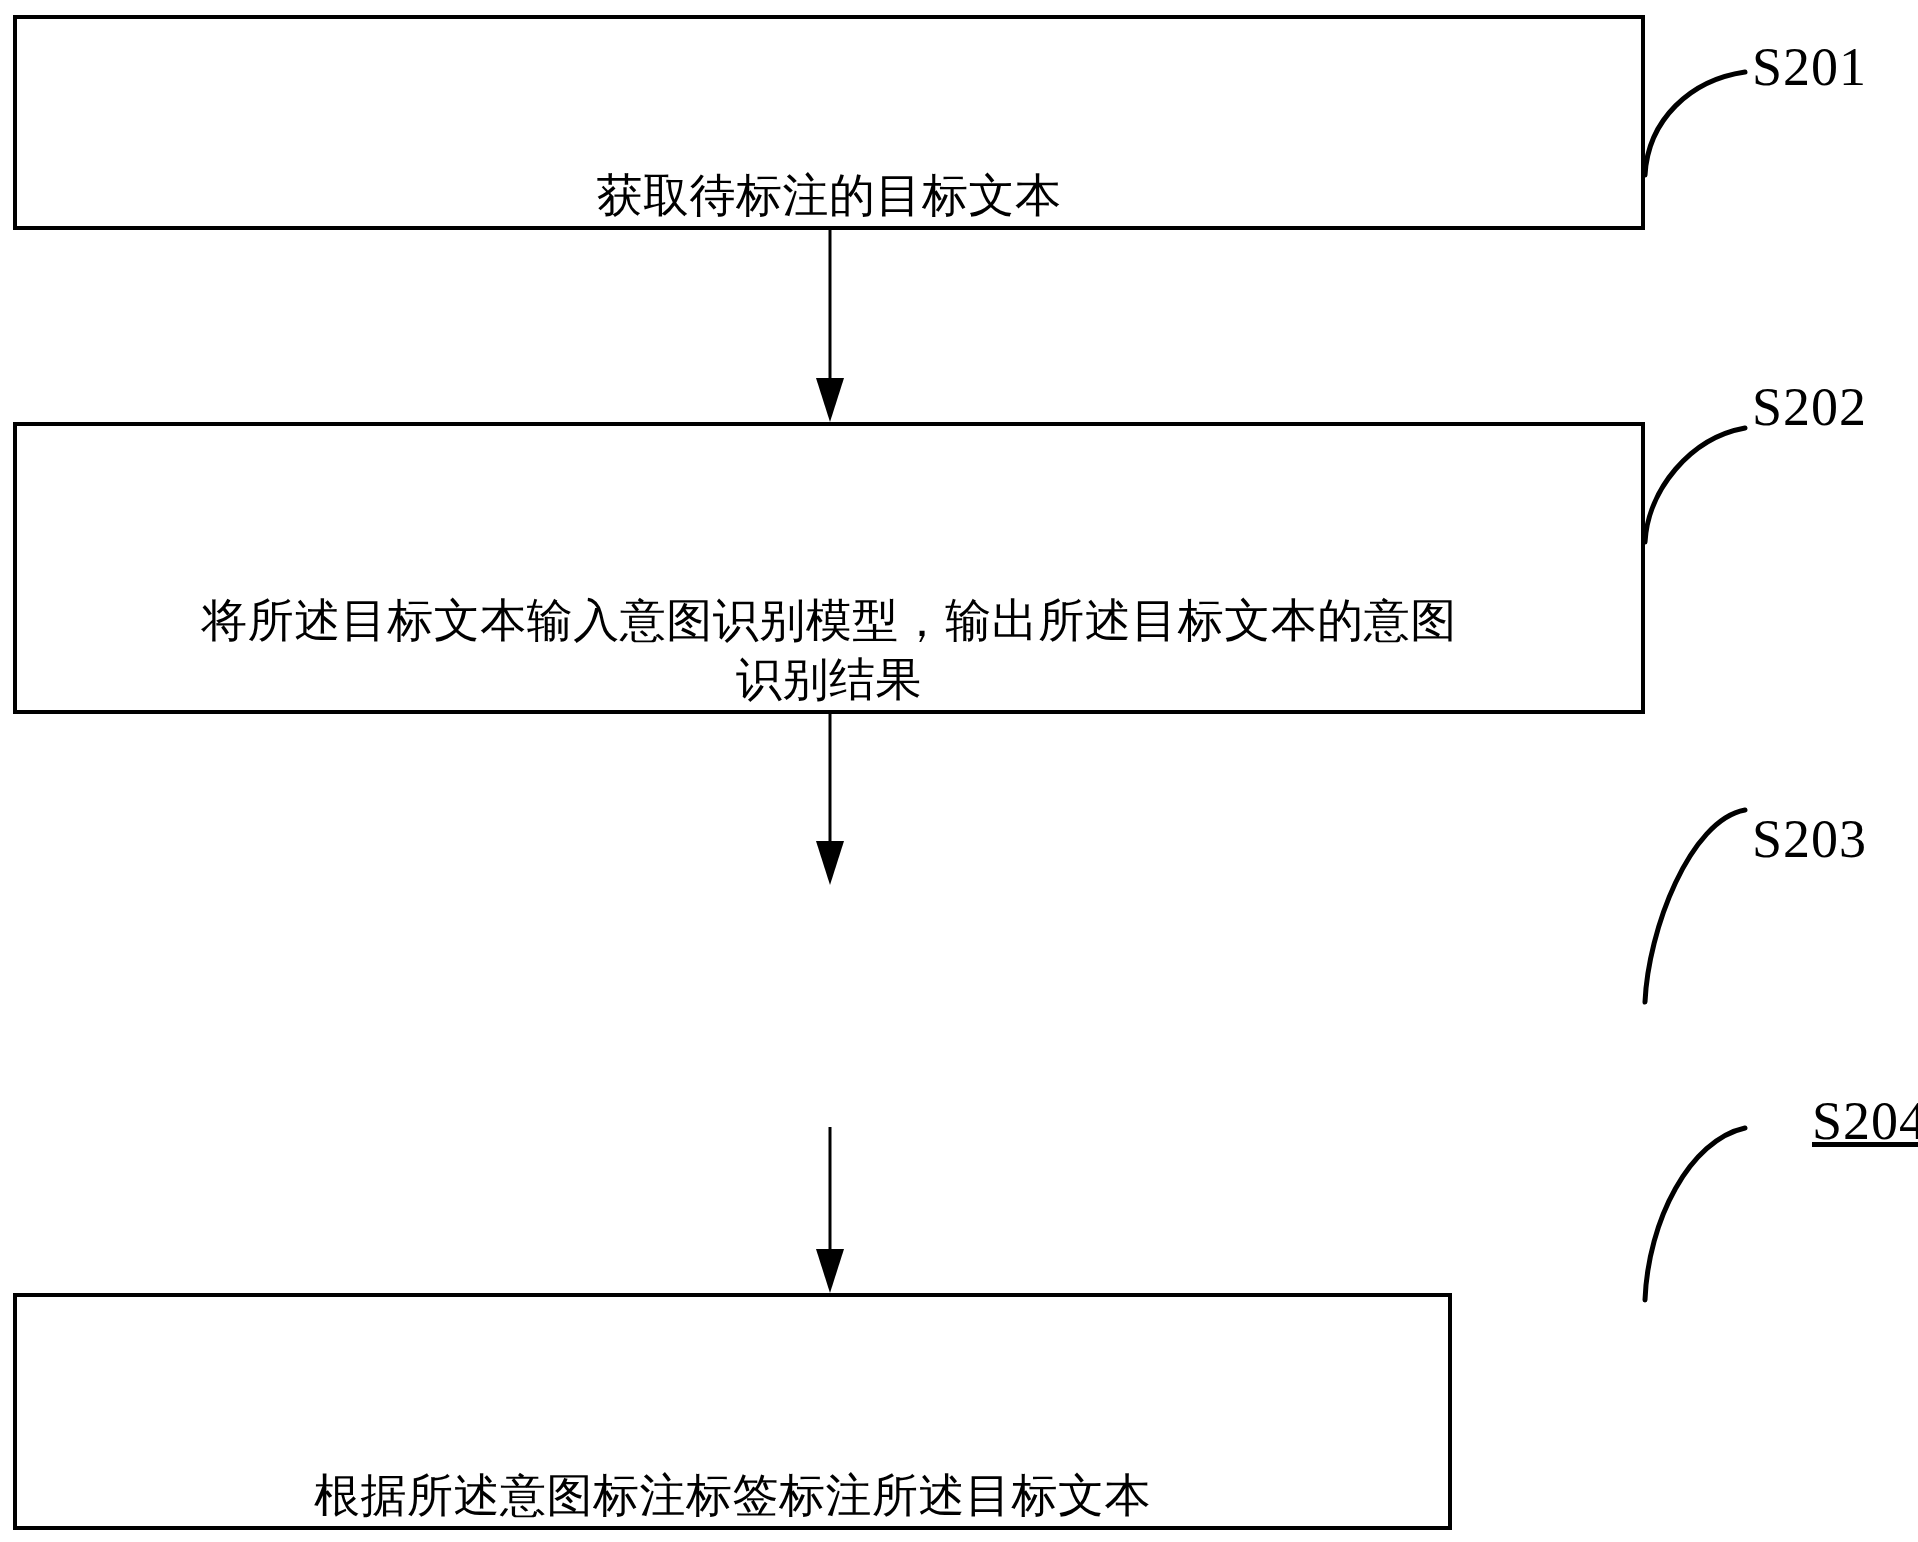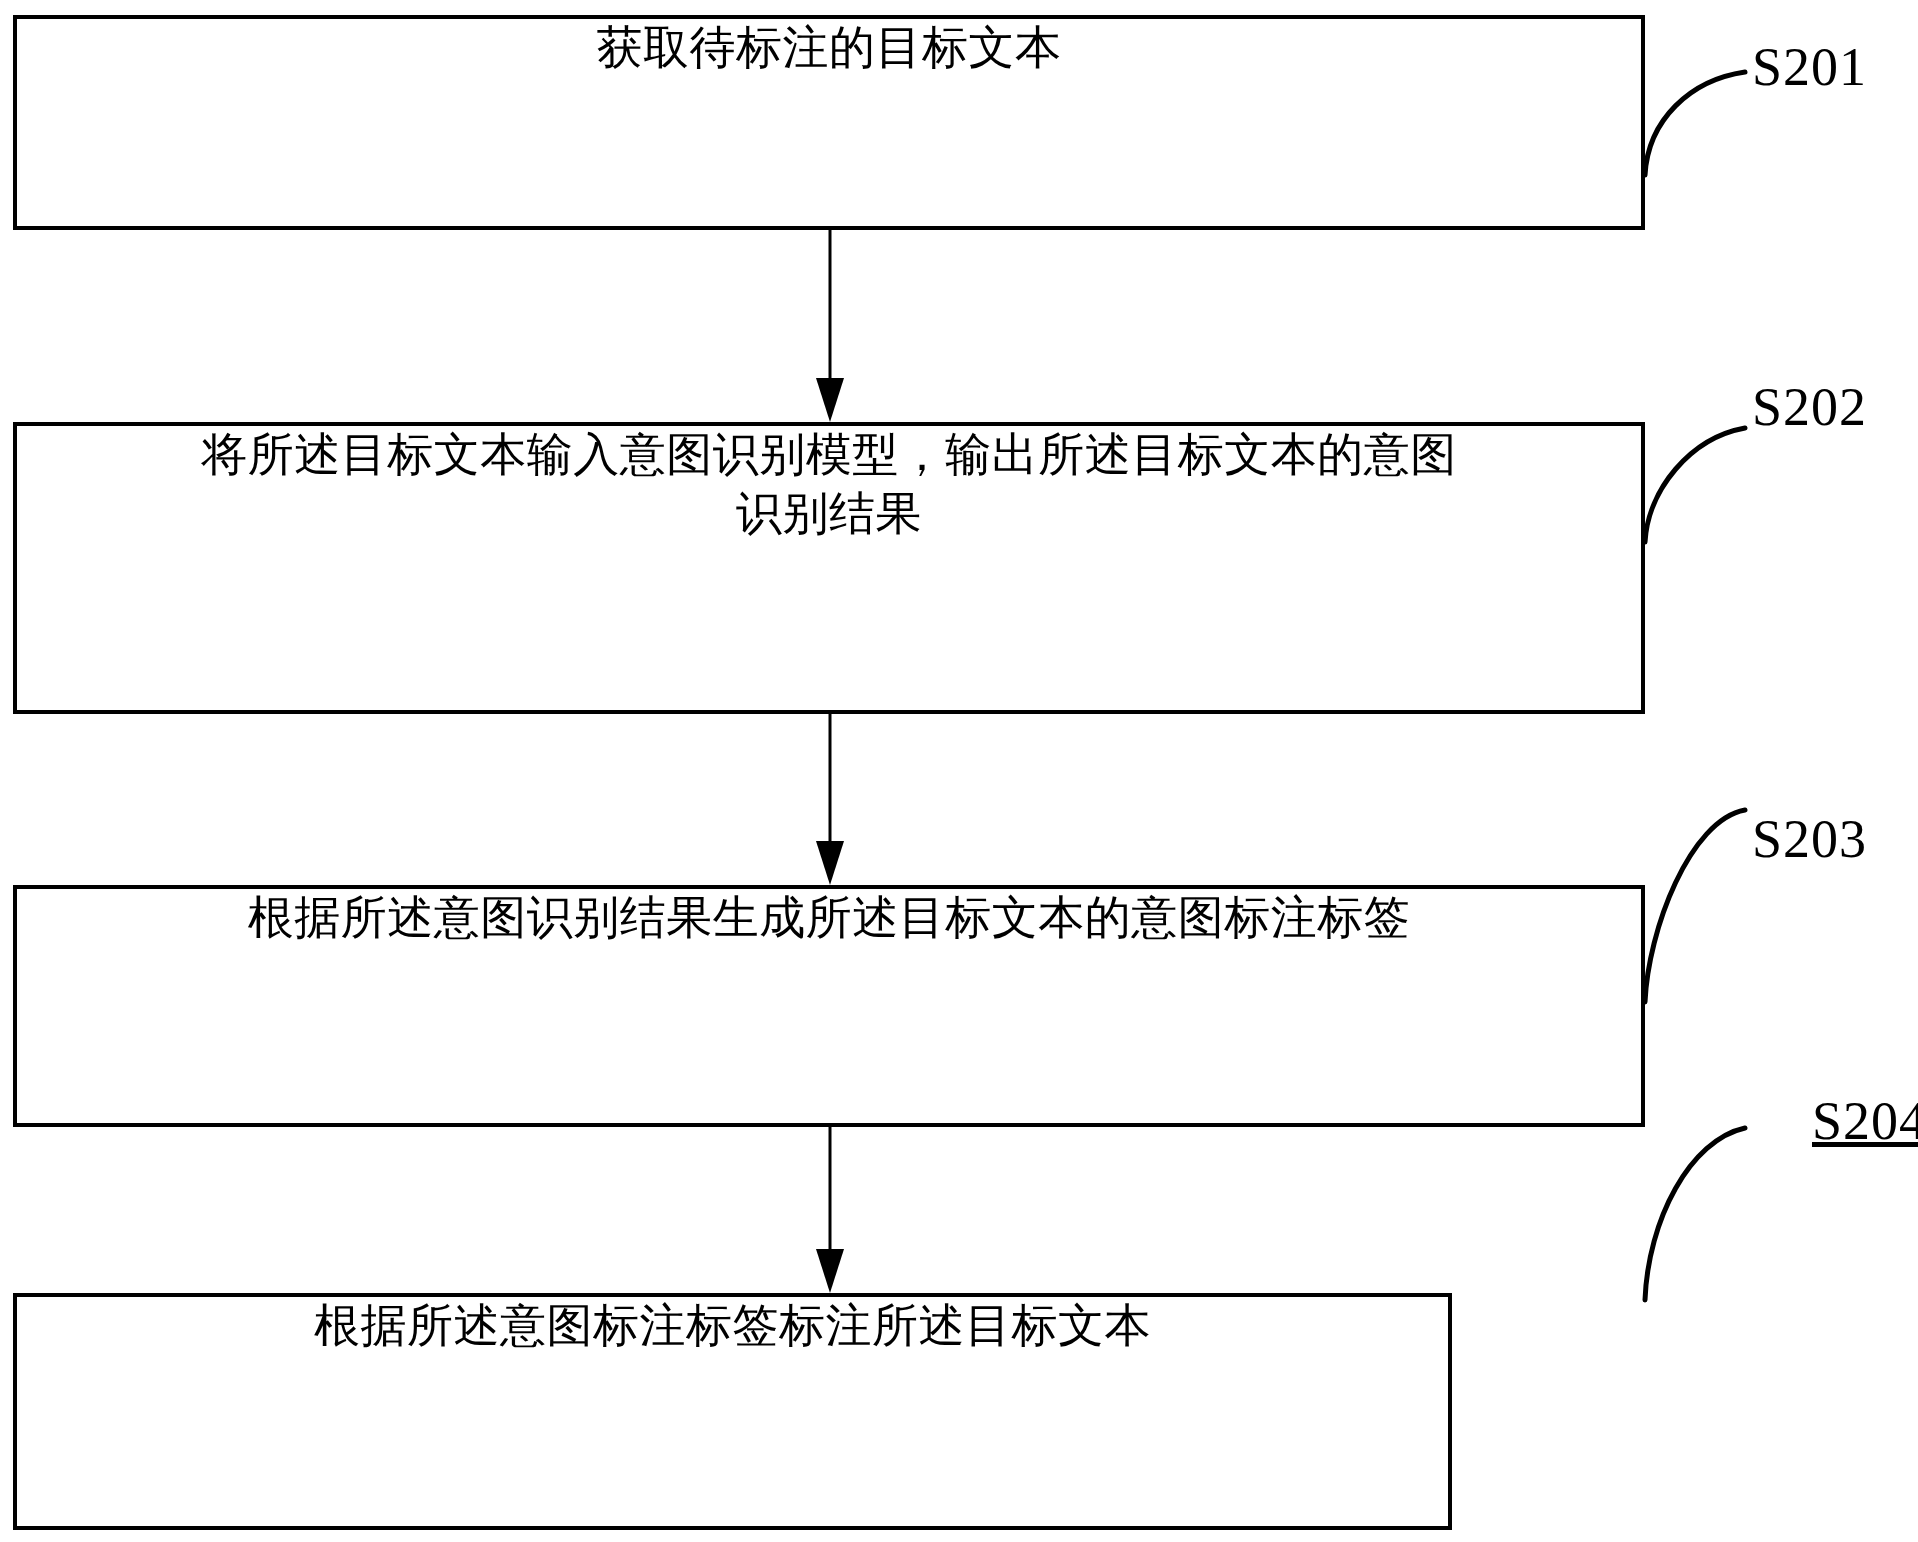--- a/index.html
+++ b/index.html
@@ -23,21 +23,21 @@
     height: 1542px;
   }
 
   
   .flow-box {
     position: absolute;
     box-sizing: border-box;
     border: 4px solid #000000;
     background: #ffffff;
     display: flex;
-    align-items: flex-start;
+    align-items: flex-end;
     justify-content: center;
   }
   .flow-box-text {
     font-family: "Liberation Serif", "DejaVu Serif", serif;
     font-size: 46px;
     line-height: 1.28;
     color: #000000;
     text-align: center;
     letter-spacing: 0.5px;
     padding: 0 28px;
@@ -113,23 +113,20 @@
 
   <div class="flow-box" id="box-s201">
     <div class="flow-box-text">获取待标注的目标文本</div>
   </div>
 
   <div class="flow-box" id="box-s202">
     <div class="flow-box-text">将所述目标文本输入意图识别模型，输出所述目标文本的意图
 识别结果</div>
   </div>
 
-  <div class="flow-box" id="box-s203">
-    <div class="flow-box-text">根据所述意图识别结果生成所述目标文本的意图标注标签</div>
-  </div>
 
   <div class="flow-box" id="box-s204">
     <div class="flow-box-text">根据所述意图标注标签标注所述目标文本</div>
   </div>
 
   <div class="step-label" id="label-s201">S201</div>
   <div class="step-label" id="label-s202">S202</div>
   <div class="step-label" id="label-s203">S203</div>
   <div class="step-label" id="label-s204">S204</div>
 

